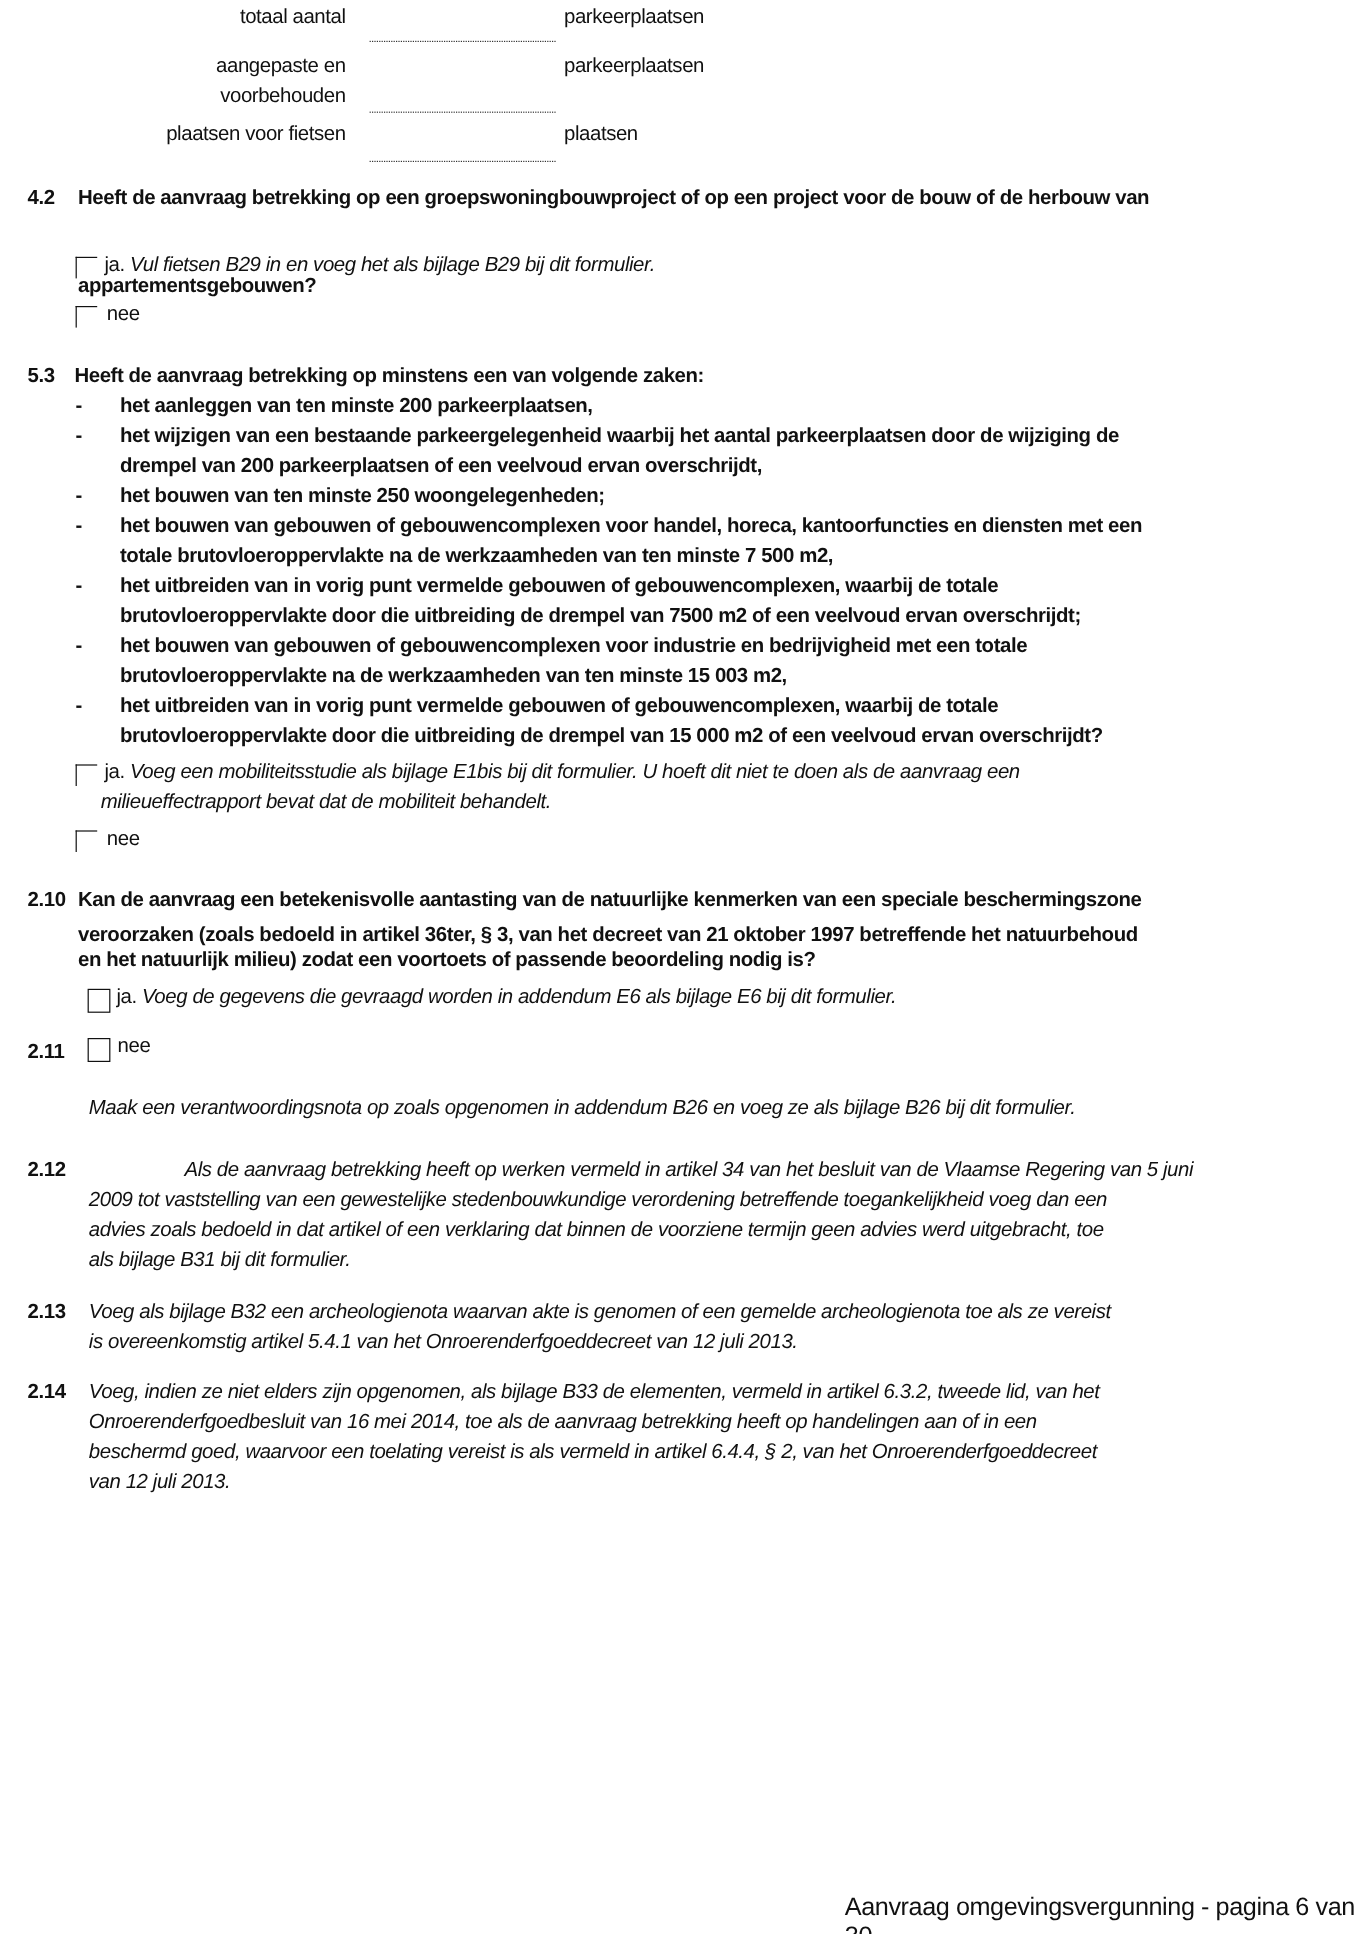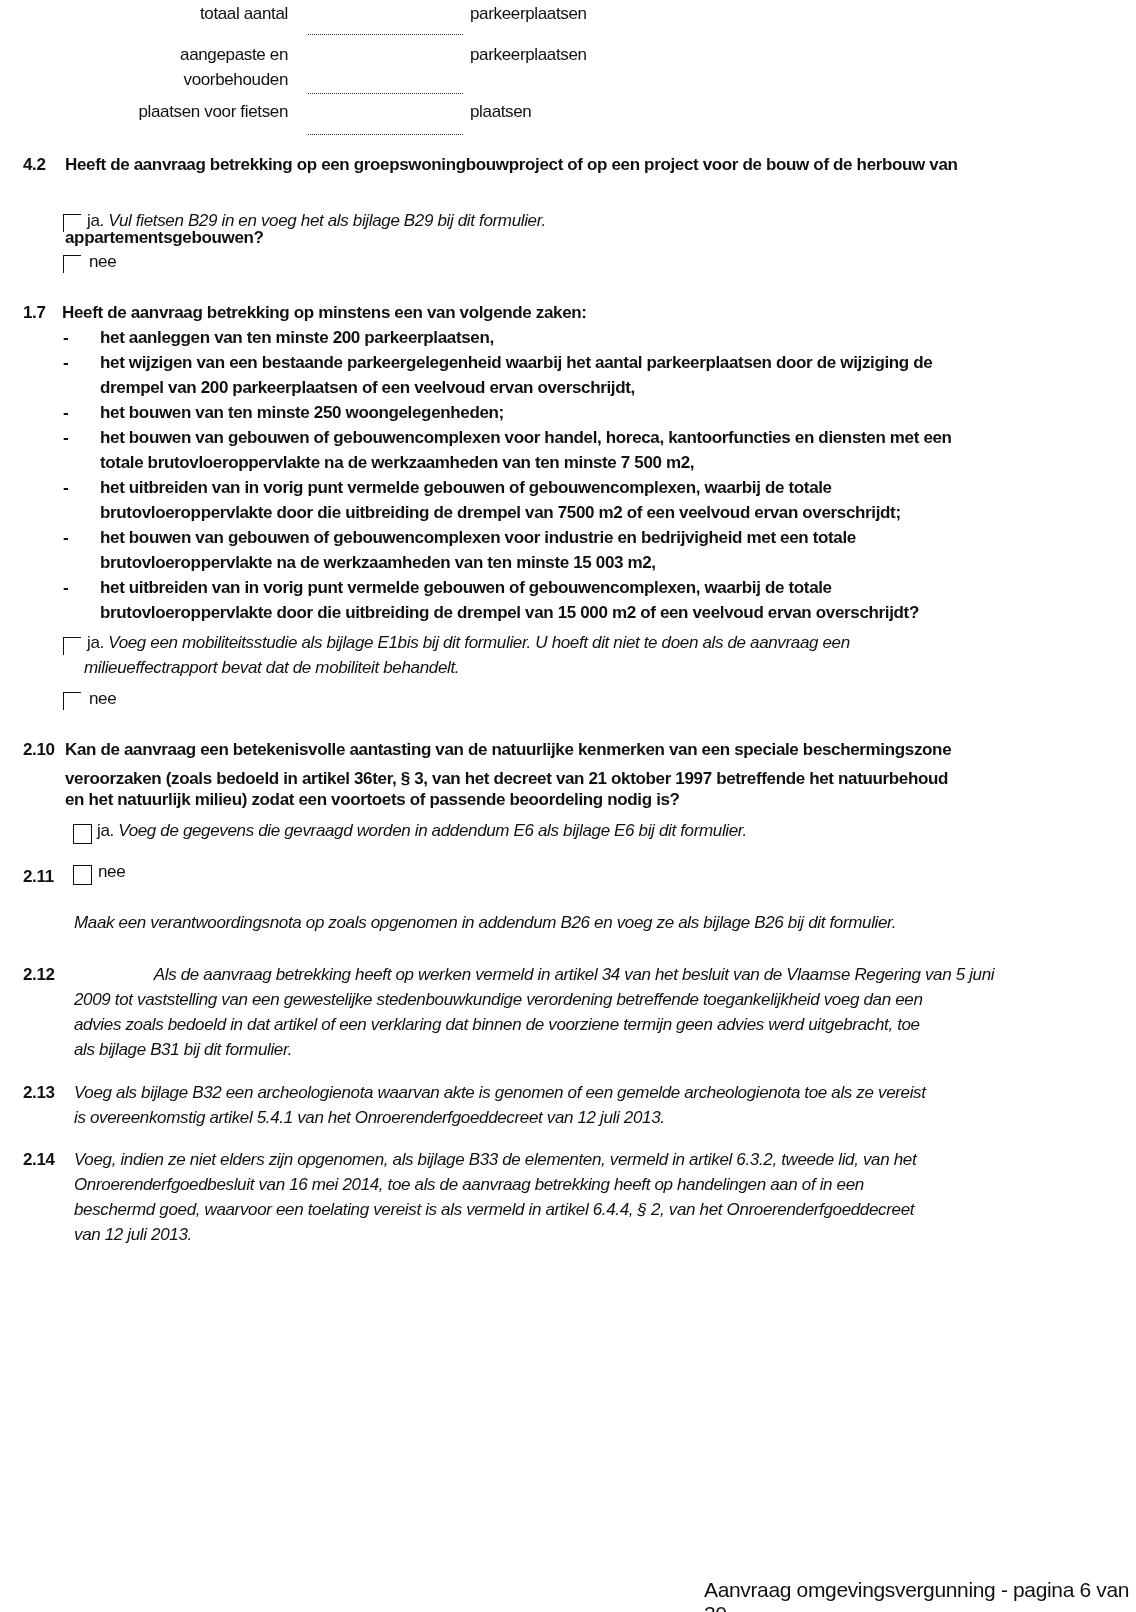--- a/index.html
+++ b/index.html
@@ -55,21 +55,21 @@
   <span class="abs line" style="left:87px; top:208px;">
     <span>ja.</span>
     <span class="i">Vul fietsen B29 in en voeg het als bijlage B29 bij dit formulier.</span>
   </span>
 
   <div class="cb-open" style="left:63px; top:255px;"></div>
   <span class="abs line" style="left:89px; top:249px;">nee</span>
 </div>
 
 <div>
-  <span class="num" style="left:23px; top:300px;">1.7</span>
+  <span class="num" style="left:23px; top:300px;">5.3</span>
   <span class="qtext" style="left:62px; top:300px;">Heeft de aanvraag betrekking op minstens een van volgende zaken:</span>
 
   <span class="dash" style="top:325px;">-</span>
   <span class="bullet" style="top:325px;">het aanleggen van ten minste 200 parkeerplaatsen,</span>
 
   <span class="dash" style="top:350px;">-</span>
   <span class="bullet" style="top:350px;">het wijzigen van een bestaande parkeergelegenheid waarbij het aantal parkeerplaatsen door de wijziging de</span>
   <span class="bullet" style="top:375px;">drempel van 200 parkeerplaatsen of een veelvoud ervan overschrijdt,</span>
 
   <span class="dash" style="top:400px;">-</span>

